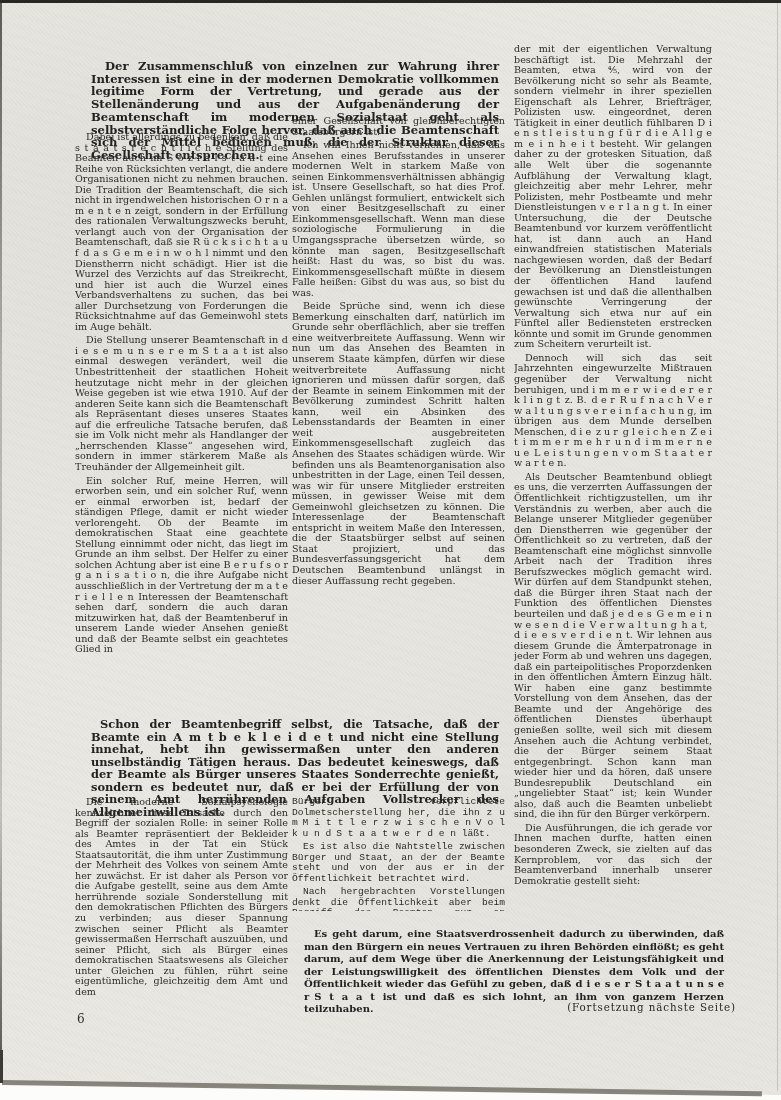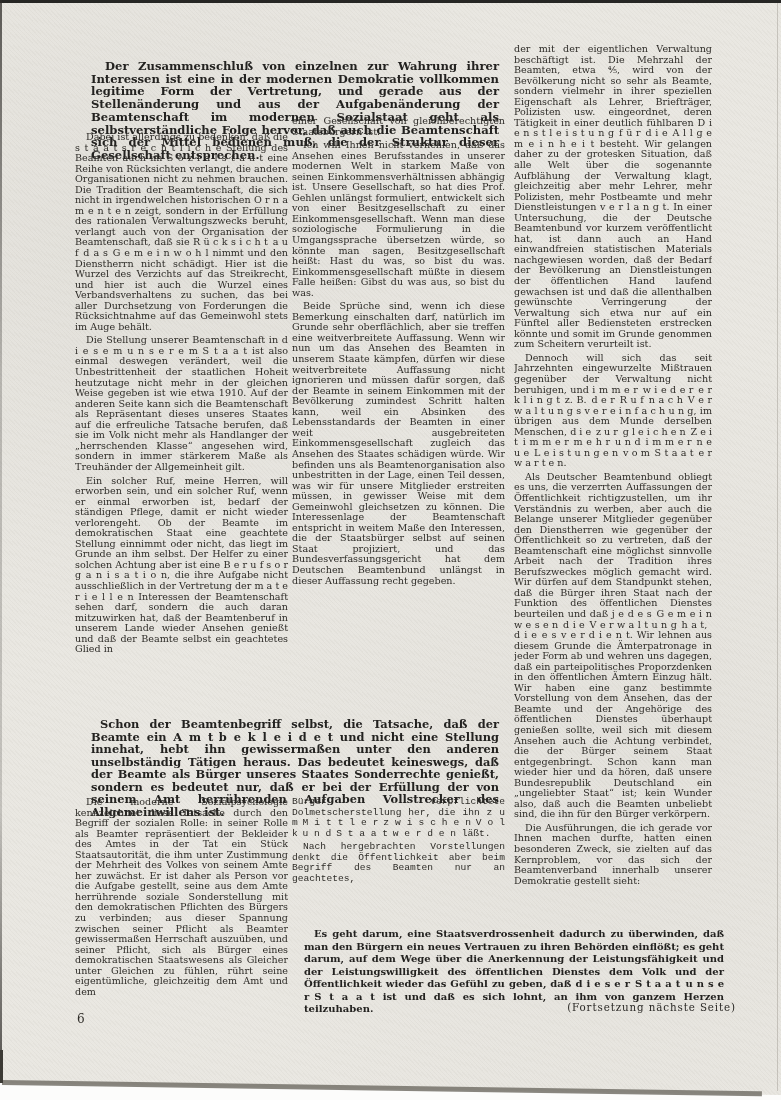--- a/index.html
+++ b/index.html
@@ -76,20 +76,21 @@
 <div class="display emphasis-amt">
   <p>Schon der Beamtenbegriff selbst, die Tatsache, daß der Beamte ein A m t b e k l e i d e t und nicht eine Stellung innehat, hebt ihn gewissermaßen unter den anderen unselbständig Tätigen heraus. Das bedeutet keineswegs, daß der Beamte als Bürger unseres Staates Sonderrechte genießt, sondern es bedeutet nur, daß er bei der Erfüllung der von seinem Amt herrührenden Aufgaben Vollstrecker des Allgemeinwillens ist.</p>
 </div>
 
 <div class="body-col col-left-lower">
     <p>Die moderne Sozialpsychologie kennzeichnet diese Tatsache durch den Begriff der sozialen Rolle: in seiner Rolle als Beamter repräsentiert der Bekleider des Amtes in der Tat ein Stück Staatsautorität, die ihm unter Zustimmung der Mehrheit des Volkes von seinem Amte her zuwächst. Er ist daher als Person vor die Aufgabe gestellt, seine aus dem Amte herrührende soziale Sonderstellung mit den demokratischen Pflichten des Bürgers zu verbinden; aus dieser Spannung zwischen seiner Pflicht als Beamter gewissermaßen Herrschaft auszuüben, und seiner Pflicht, sich als Bürger eines demokratischen Staatswesens als Gleicher unter Gleichen zu fühlen, rührt seine eigentümliche, gleichzeitig dem Amt und dem</p>
   </div>
 
 <div class="body-col col-middle-lower noindent-first">
     <p>Bürger verpflichtete Dolmetscherstellung her, die ihn z u m M i t t l e r z w i s c h e n V o l k u n d S t a a t w e r d e n läßt.</p>
+    <p>Es ist also die Nahtstelle zwischen Bürger und Staat, an der der Beamte steht und von der aus er in der Öffentlichkeit betrachtet wird.</p>
     <p>Nach hergebrachten Vorstellungen denkt die Öffentlichkeit aber beim Begriff des Beamten nur an geachtetes,</p>
   </div>
 
 <div class="display emphasis-staat">
   <p>Es geht darum, eine Staatsverdrossenheit dadurch zu überwinden, daß man den Bürgern ein neues Vertrauen zu ihren Behörden einflößt; es geht darum, auf dem Wege über die Anerkennung der Leistungsfähigkeit und der Leistungswilligkeit des öffentlichen Dienstes dem Volk und der Öffentlichkeit wieder das Gefühl zu geben, daß d i e s e r S t a a t u n s e r S t a a t ist und daß es sich lohnt, an ihm von ganzem Herzen teilzuhaben.</p>
 </div>
 
 <div class="continuation">(Fortsetzung nächste Seite)</div>
 
 <div class="page-number">6</div>

